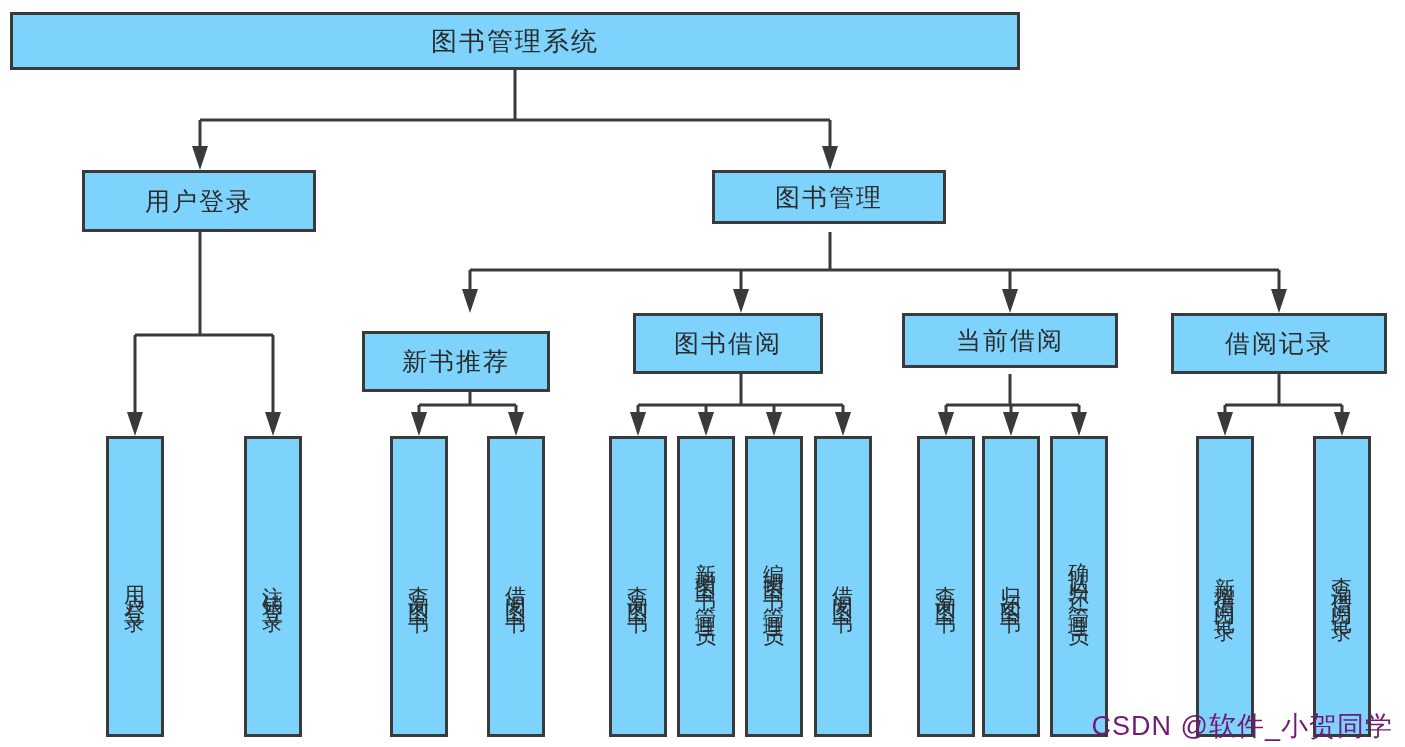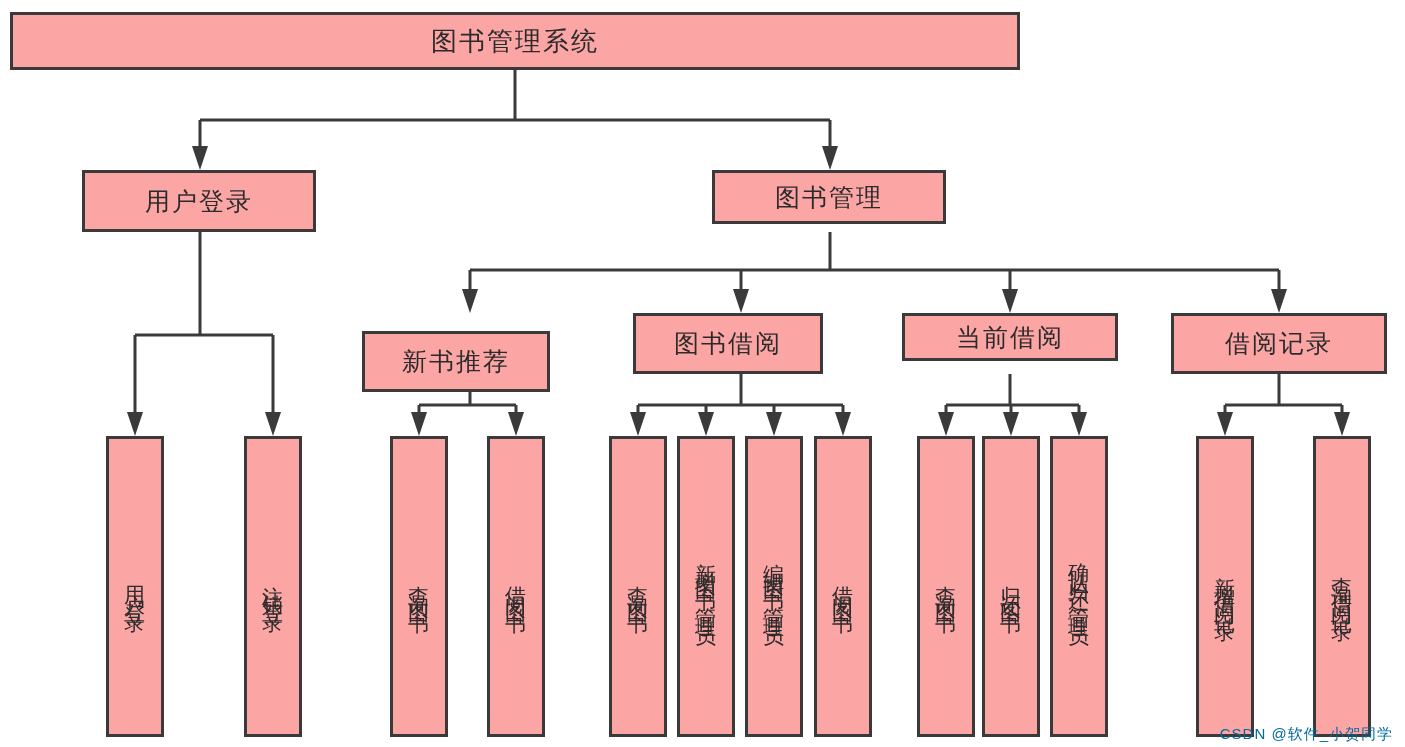--- a/index.html
+++ b/index.html
@@ -2,33 +2,33 @@
 <html><head>
 <meta charset="utf-8">
 <style>
   html,body{margin:0;padding:0;background:#ffffff;}
   .canvas{
     position:relative;width:1405px;height:747px;background:#ffffff;overflow:hidden;
     font-family:"Liberation Sans","DejaVu Sans",sans-serif;
   }
   .wires{position:absolute;left:0;top:0;z-index:1;}
   .hbox,.vbox{
-    position:absolute;box-sizing:border-box;background:#fca5a5;
+    position:absolute;box-sizing:border-box;background:#7dd3fc;
     border:3px solid #3a3a3a;display:flex;align-items:center;justify-content:center;
     color:#2b2b2b;z-index:2;
   }
   .hbox{font-size:25px;letter-spacing:2px;white-space:nowrap;}
   .root{font-size:26px;}
   .vtext{
     writing-mode:vertical-rl;text-orientation:mixed;
     font-size:21px;letter-spacing:9px;color:#2b2b2b;line-height:1;
   }
   .watermark{
     position:absolute;right:12px;bottom:3px;z-index:5;
-    font-size:15px;color:#0369a1;letter-spacing:1px;white-space:nowrap;
+    font-size:27px;color:#701a75;letter-spacing:1px;white-space:nowrap;
   }
 </style>
 </head>
 <body>
 
 <div class="canvas">
 
   <svg class="wires" width="1405" height="747" viewBox="0 0 1405 747">
     <path fill="none" stroke="#3a3a3a" stroke-width="3" d="
       M515 70 V120 M200 120 H830 M200 120 V150 M830 120 V150
@@ -71,21 +71,21 @@
   <div class="hbox" style="left:712px;top:170px;width:234px;height:54px">
     <span>图书管理</span>
   </div>
 
   <div class="hbox" style="left:362px;top:331px;width:188px;height:61px">
     <span>新书推荐</span>
   </div>
   <div class="hbox" style="left:633px;top:313px;width:190px;height:61px">
     <span>图书借阅</span>
   </div>
-  <div class="hbox" style="left:902px;top:313px;width:216px;height:48px">
+  <div class="hbox" style="left:902px;top:313px;width:216px;height:55px">
     <span>当前借阅</span>
   </div>
   <div class="hbox" style="left:1171px;top:313px;width:216px;height:61px">
     <span>借阅记录</span>
   </div>
 
   <div class="vbox" style="left:106px;top:436px;width:58px;height:301px">
     <span class="vtext">用户登录</span>
   </div>
   <div class="vbox" style="left:244px;top:436px;width:58px;height:301px">

